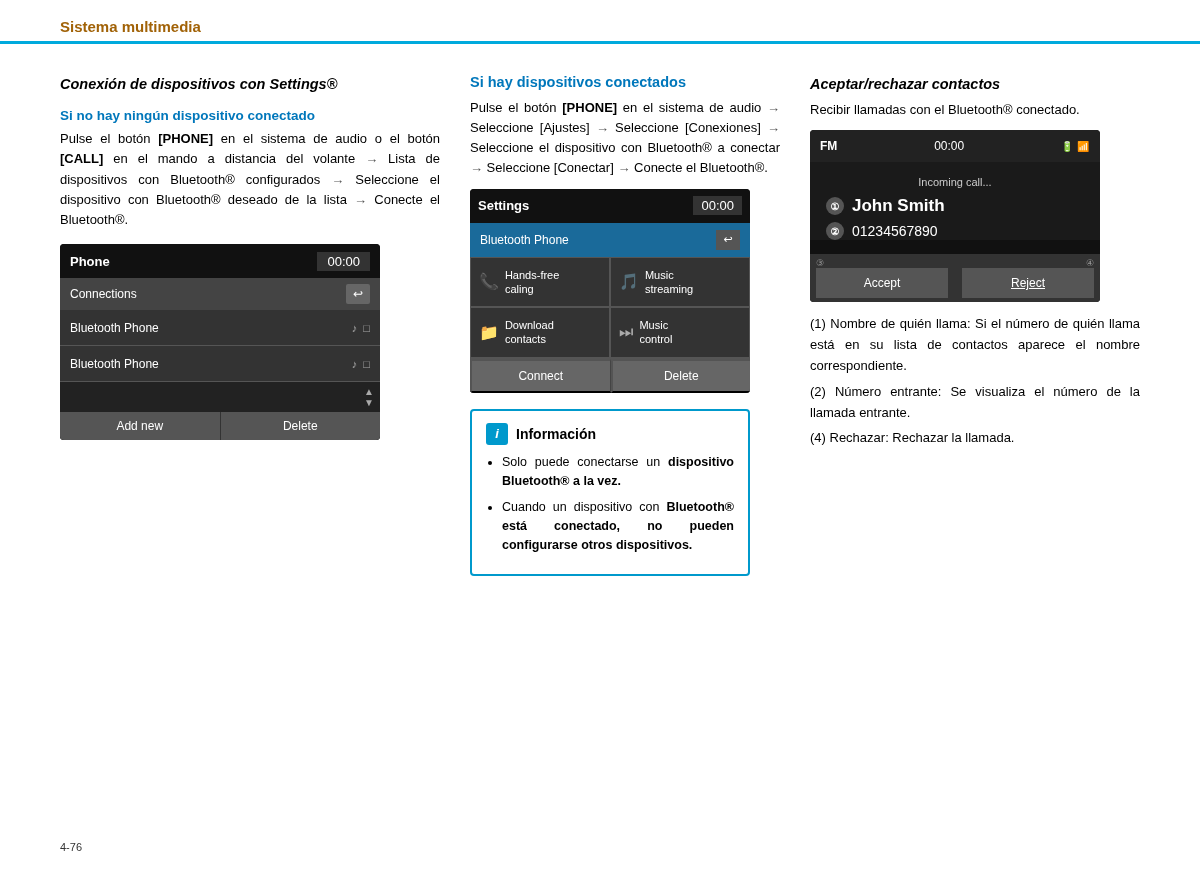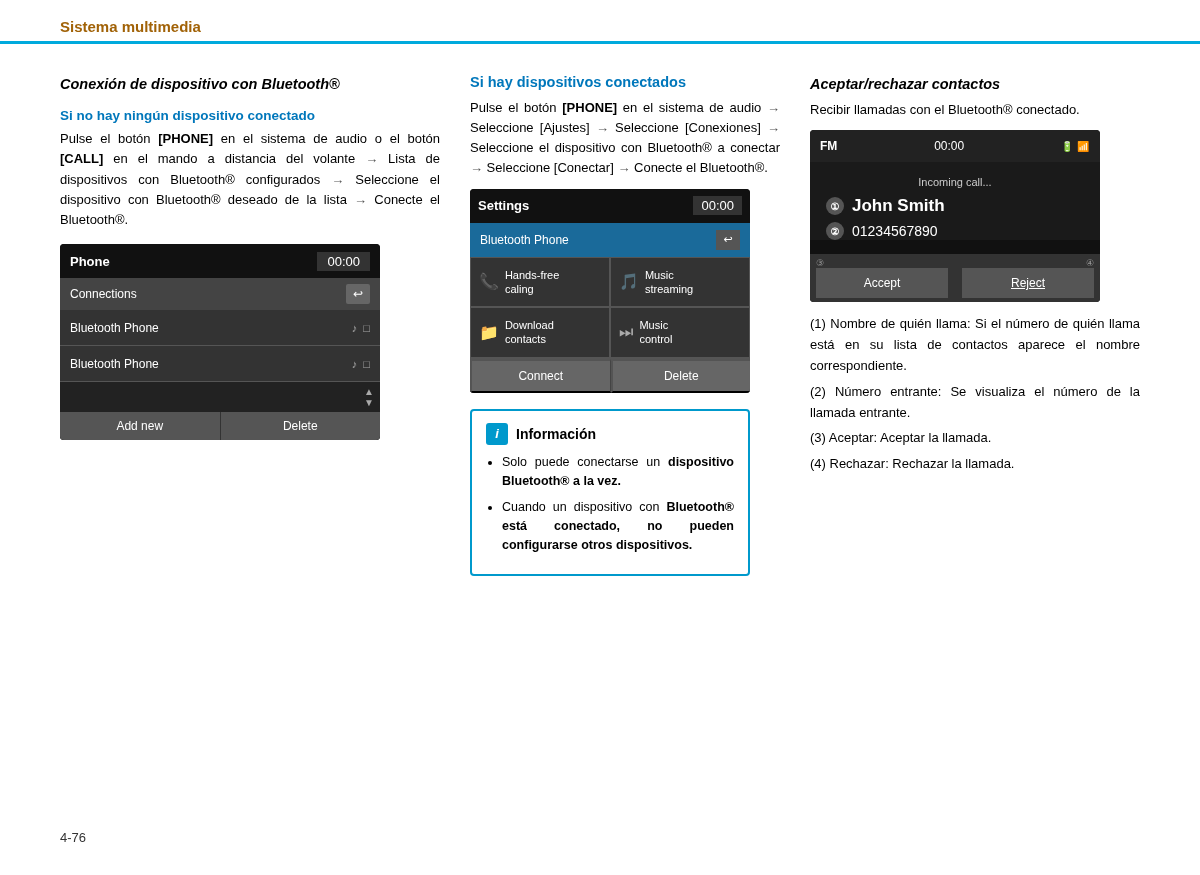--- a/index.html
+++ b/index.html
@@ -394,40 +394,40 @@
       margin-top: 12px;
     }
     .numbered-list li {
       text-align: justify;
       margin-bottom: 5px;
     }
 
     
     .page-num {
       position: absolute;
-      bottom: 30px;
+      bottom: 22px;
       left: 60px;
-      font-size: 13px;
+      font-size: 11px;
       color: #333;
     }
 
     .arrow-sym { color: #555; }
   </style>
 </head>
 <body>
 
 <div class="header">
   <span class="header-title">Sistema multimedia</span>
 </div>
 
 <div class="content">
 
   <div class="col-left">
     <div class="section-heading-italic">
-      <span>Conexión de dispositivo con Bluetooth®</span>
+      <span>Conexión de dispositivos con Settings®</span>
     </div>
 
     <div class="section-heading-blue">Si no hay ningún dispositivo conectado</div>
 
     <p class="body-text">
       Pulse el botón <strong>[PHONE]</strong> en el sistema de audio o el botón <strong>[CALL]</strong> en el mando a distancia del volante <span class="arrow-sym">→</span> Lista de dispositivos con Bluetooth® configurados <span class="arrow-sym">→</span> Seleccione el dispositivo con Bluetooth® deseado de la lista <span class="arrow-sym">→</span> Conecte el Bluetooth®.
     </p>
 
     <div class="phone-ui">
       <div class="phone-ui-header">
@@ -550,20 +550,19 @@
         <div style="background:#333; padding: 4px 6px; text-align:center;">
           <div style="font-size:9px; color:#999; text-align:right;">④</div>
           <button class="call-btn" style="width:100%; background:#555; border:none; cursor:pointer;text-decoration:underline;">Reject</button>
         </div>
       </div>
     </div>
 
     <ol class="numbered-list" style="list-style:none; padding:0;">
       <li>(1) Nombre  de quién llama: Si el número de quién llama está en su lista de contactos aparece el nombre correspondiente.</li>
       <li>(2) Número entrante: Se visualiza el número de la llamada entrante.</li>
-      <li>(3) Aceptar: Aceptar la llamada.</li>
       <li>(4) Rechazar: Rechazar la llamada.</li>
     </ol>
   </div>
 
 </div>
 
 <div class="page-num">4-76</div>
 
 </body></html>

